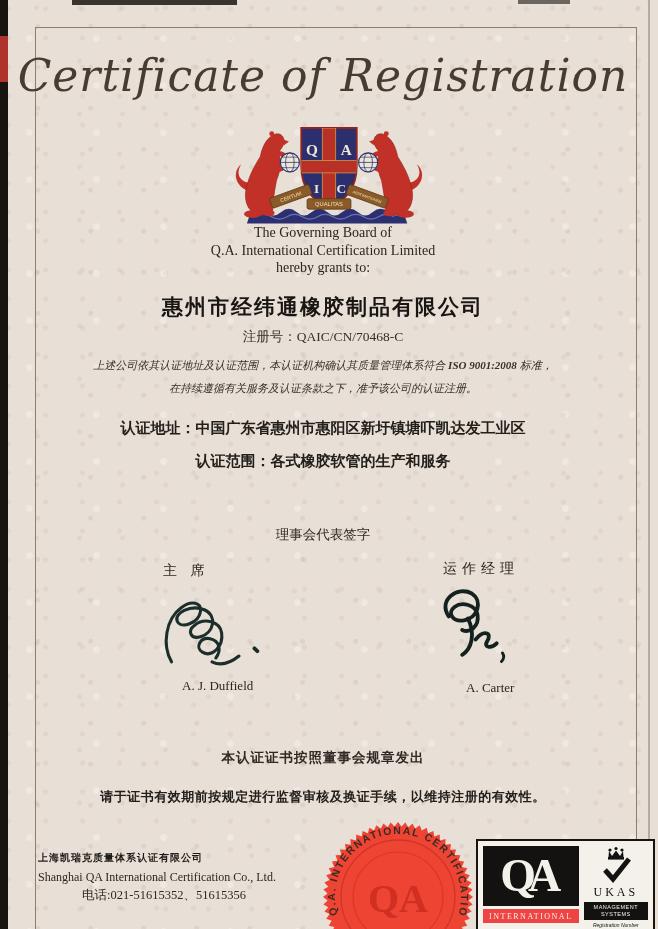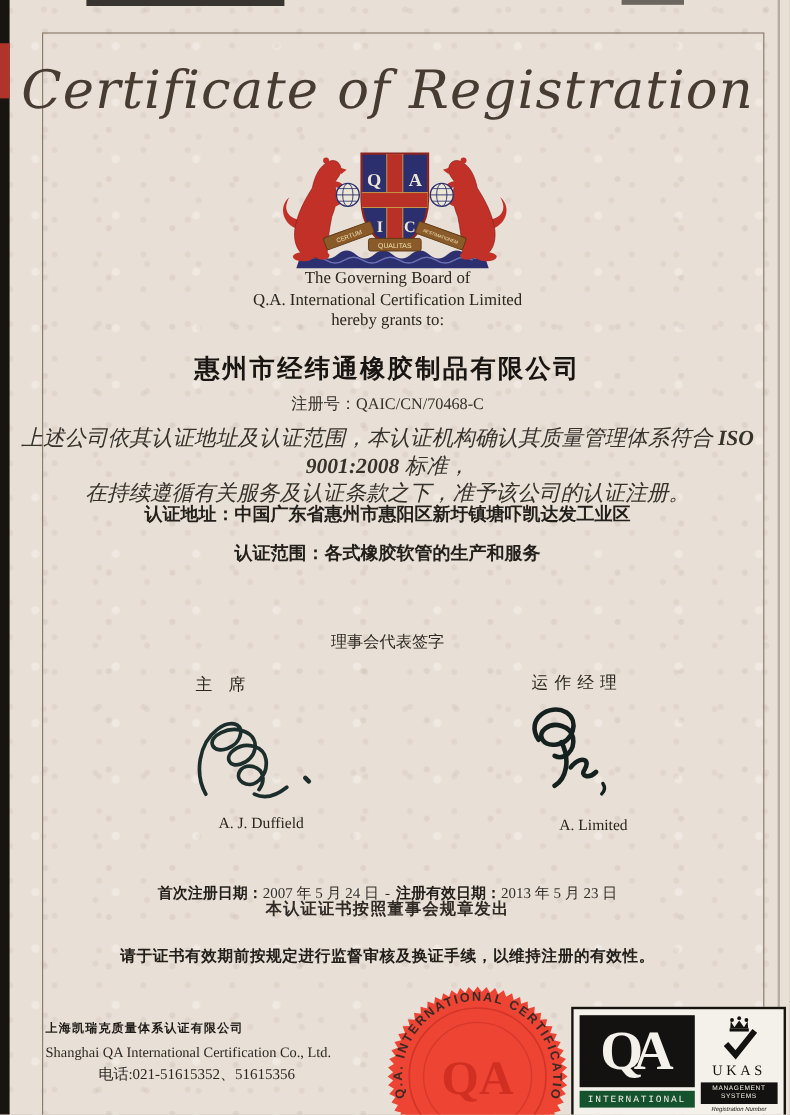--- a/index.html
+++ b/index.html
@@ -23,21 +23,21 @@
   
   .frame{left:35px;top:27px;width:600px;height:960px;border:1.5px solid #8d7e6e;}
   
   .title{top:50px;font-family:"DejaVu Serif", serif;font-style:italic;font-weight:500;
          font-size:44px;letter-spacing:1px;color:#47three;}
   .title{color:#473c32;}
   
   .grantor{top:224px;font-size:14px;line-height:17.5px;color:#2b2620;}
   .company{top:293px;font-size:21px;font-weight:700;letter-spacing:2px;color:#181512;}
   .regno{top:328px;font-size:13.5px;color:#33302b;}
-  .statement{top:354px;font-size:18px;line-height:23px;font-style:italic;color:#36322c;}
+  .statement{top:354px;font-size:11px;line-height:23px;font-style:italic;color:#36322c;}
   .statement .std{font-weight:700;}
   .addr{top:419px;font-size:15px;font-weight:700;color:#23201c;}
   .scope{top:452px;font-size:15px;font-weight:700;color:#23201c;}
   .consult{top:493px;font-size:13.5px;}
   .sigcap{top:526px;font-size:13.5px;}
   .sig-title{font-size:14px;letter-spacing:5px;color:#2b2620;}
   .sig-name{font-size:13px;color:#2b2620;}
   .dates{font-size:12.5px;color:#33302b;}
   .dates .bl{font-weight:700;color:#221f1b;}
   .dates .sep{margin:0 5px;}
@@ -48,21 +48,21 @@
   .issuer .en{font-size:12px;margin-top:8px;color:#2b2824;}
   .issuer .ad{font-size:12.5px;margin-top:6px;color:#2b2824;}
   .issuer .ph{font-size:12.5px;margin-top:6px;color:#2b2824;padding-left:44px;}
   
   .logos{left:476px;top:839px;width:179px;height:115px;border:2px solid #17140f;
          background:#f4f1ea;box-sizing:border-box;padding:5px;display:flex;gap:5px;}
   .qa-block{width:98px;display:flex;flex-direction:column;gap:3px;}
   .qa-face{flex:0 0 60px;background:#141210;display:flex;align-items:center;justify-content:center;}
   .qa-mono{font-family:"Liberation Serif",serif;font-weight:700;font-size:46px;
            color:#f4f1ea;letter-spacing:-8px;margin-right:8px;line-height:1;}
-  .qa-strip{height:14px;background:#14532d;color:#f4f1ea;font-family:Liberation Mono, monospace;
+  .qa-strip{height:14px;background:#ef4444;color:#f4f1ea;font-family:Liberation Serif, serif;
             font-size:8px;letter-spacing:1.5px;display:flex;align-items:center;justify-content:center;}
   .ukas-block{width:66px;display:flex;flex-direction:column;align-items:center;color:#141210;}
   .ukas-name{font-family:"Liberation Serif",serif;font-size:12px;letter-spacing:3px;margin-top:1px;}
   .ukas-strip{width:100%;background:#141210;color:#f4f1ea;text-align:center;
               font-family:"Liberation Sans",sans-serif;font-size:5.5px;letter-spacing:.5px;
               padding:2px 0;line-height:7px;margin-top:2px;}
   .ukas-reg{font-family:"Liberation Sans",sans-serif;font-size:5px;font-style:italic;margin-top:2px;}
   
   svg text{font-family:"Liberation Serif",serif;}
   .seal-ring-text{font-family:"Liberation Sans",sans-serif;font-size:10.5px;letter-spacing:1.6px;
@@ -172,23 +172,22 @@
   <svg class="abs" style="left:420px;top:578px;" width="115" height="100" viewBox="0 0 120 100">
     <g fill="none" stroke="#15211f" stroke-width="4" stroke-linecap="round">
       <path d="M30,38 C18,20 40,6 54,14 C66,22 60,40 46,42 C34,44 28,34 36,28 C44,22 58,26 60,36 C62,48 52,56 44,52"></path>
       <path d="M50,40 C58,56 54,72 44,78"></path>
       <path d="M58,62 C66,52 76,54 70,64 C66,70 74,72 80,66"></path>
       <path d="M86,76 c2,3 2,6 -1,9" stroke-width="3"></path>
     </g>
   </svg>
 
   <div class="abs sig-name" style="left:182px;top:678px;">A. J. Duffield</div>
-  <div class="abs sig-name" style="left:466px;top:680px;">A. Limited</div>
-
-  <div class="abs ctr dates" style="top:736px;"><span class="bl">首次注册日期：</span><span>2007 年 5 月 24 日</span><span class="sep">-</span><span class="bl">注册有效日期：</span><span>2013 年 5 月 23 日</span></div>
+  <div class="abs sig-name" style="left:466px;top:680px;">A. Carter</div>
+
   <div class="abs ctr notice">请于证书有效期前按规定进行监督审核及换证手续，以维持注册的有效性。</div>
 
   <div class="abs ctr bylaw">本认证证书按照董事会规章发出</div>
 
   <div class="abs issuer">
     <div class="cn">上海凯瑞克质量体系认证有限公司</div>
     <div class="en">Shanghai QA International Certification Co., Ltd.</div>
     <div class="ph">电话:021-51615352、51615356</div>
   </div>
 

